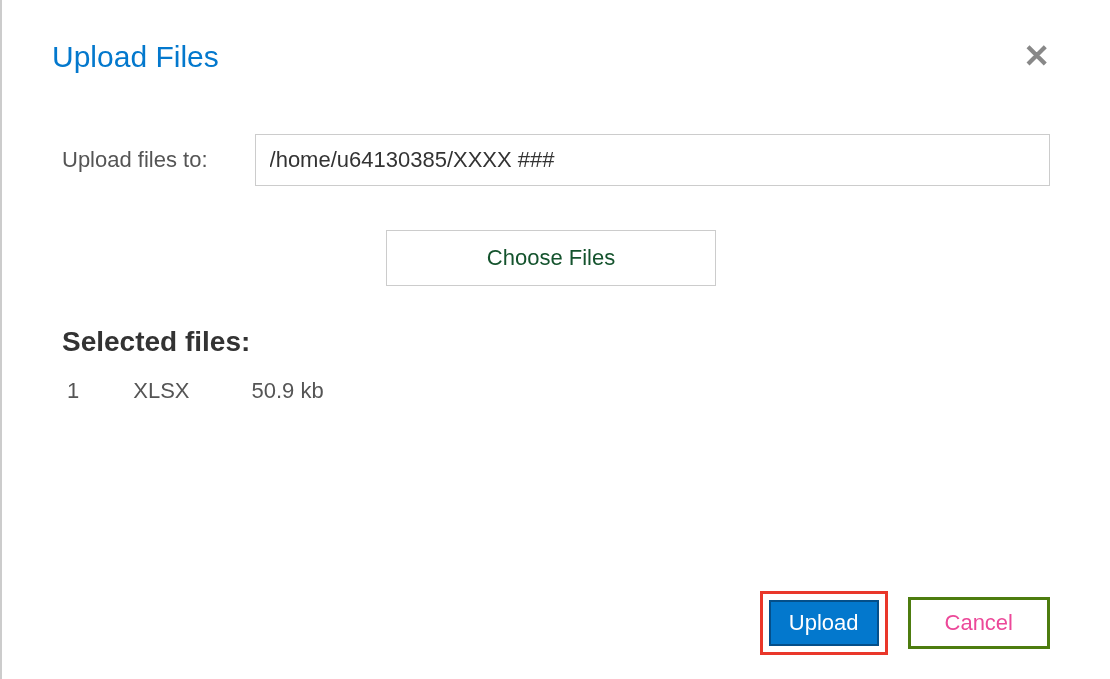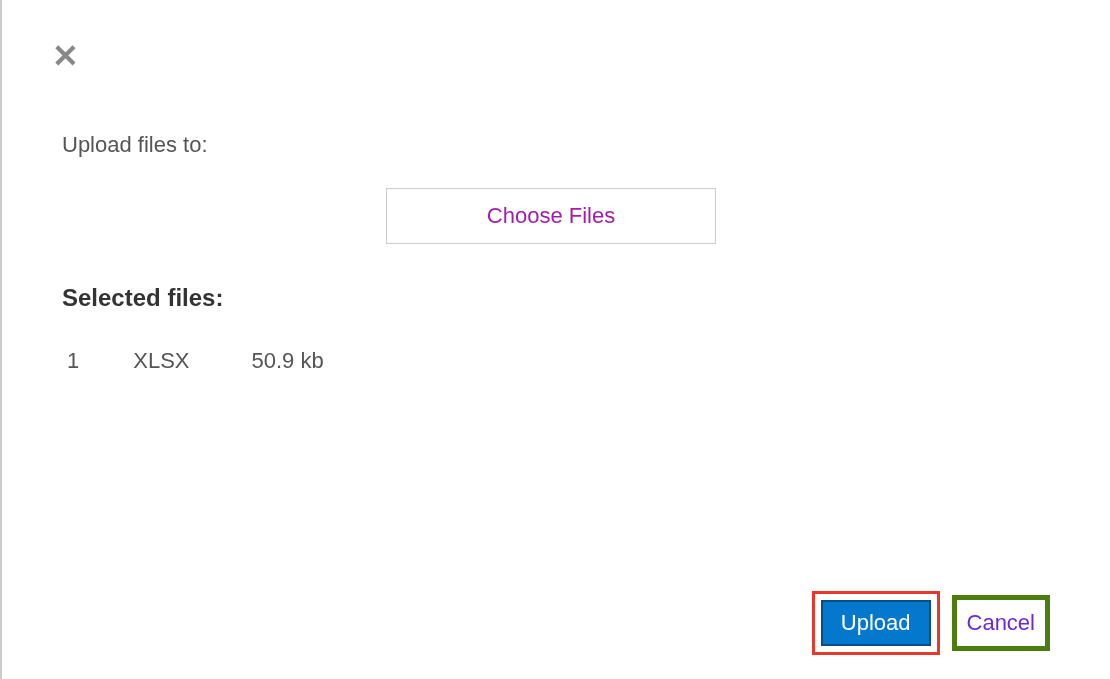--- a/index.html
+++ b/index.html
@@ -38,21 +38,21 @@
       cursor: pointer;
       line-height: 1;
       background: none;
       border: none;
       padding: 0;
     }
     .upload-path-row {
       display: flex;
       align-items: center;
       gap: 47px;
-      margin-bottom: 30px;
+      margin-bottom: 44px;
       padding-left: 10px;
     }
     .upload-path-label {
       color: #555;
       font-size: 22px;
       white-space: nowrap;
     }
     .upload-path-input {
       flex: 1;
       border: 1px solid #ccc;
@@ -63,31 +63,31 @@
       background: #fff;
     }
     .choose-files-row {
       display: flex;
       justify-content: center;
       margin-bottom: 40px;
     }
     .choose-files-btn {
       border: 1px solid #ccc;
       background: #fff;
-      color: #a21caf;
+      color: #14532d;
       font-size: 22px;
       padding: 14px 100px;
       cursor: pointer;
       font-family: inherit;
     }
     .selected-files-label {
-      font-size: 24px;
+      font-size: 28px;
       font-weight: 700;
       color: #333;
-      margin-bottom: 36px;
+      margin-bottom: 20px;
       padding-left: 10px;
     }
     .file-row {
       display: flex;
       align-items: center;
       padding-left: 15px;
       font-size: 22px;
       color: #555;
       gap: 14px;
     }
@@ -103,56 +103,58 @@
     }
     .file-size {
       margin-left: 48px;
     }
     .dialog-footer {
       position: absolute;
       bottom: 24px;
       right: 60px;
       display: flex;
       align-items: center;
-      gap: 12px;
+      gap: 20px;
     }
     .upload-btn-wrapper {
       border: 3px solid #e9372a;
       padding: 6px;
       display: inline-block;
     }
     .upload-btn {
       background: #0378cd;
       color: #fff;
       border: 2px solid #044f8a;
       font-size: 22px;
       padding: 8px 18px;
       cursor: pointer;
       font-family: inherit;
     }
     .cancel-btn {
       background: #fff;
-      color: #6d28d9;
-      border: 5px solid #4d7c0f;
+      color: #ec4899;
+      border: 3px solid #4d7c0f;
       font-size: 22px;
-      padding: 10px 10px;
+      padding: 10px 34px;
       cursor: pointer;
       font-family: inherit;
     }
   </style>
 </head>
 <body>
 
 <div class="dialog">
   <div class="dialog-header">
+    <h1 class="dialog-title">Upload Files</h1>
     <button class="close-btn">✕</button>
   </div>
 
   <div class="upload-path-row">
     <label class="upload-path-label">Upload files to:</label>
+    <input type="text" class="upload-path-input" value="/home/u64130385/XXXX ###" style="">
   </div>
 
   <div class="choose-files-row">
     <button class="choose-files-btn">Choose Files</button>
   </div>
 
   <div class="selected-files-label">Selected files:</div>
 
   <div class="file-row">
     <span class="file-index">1</span>

